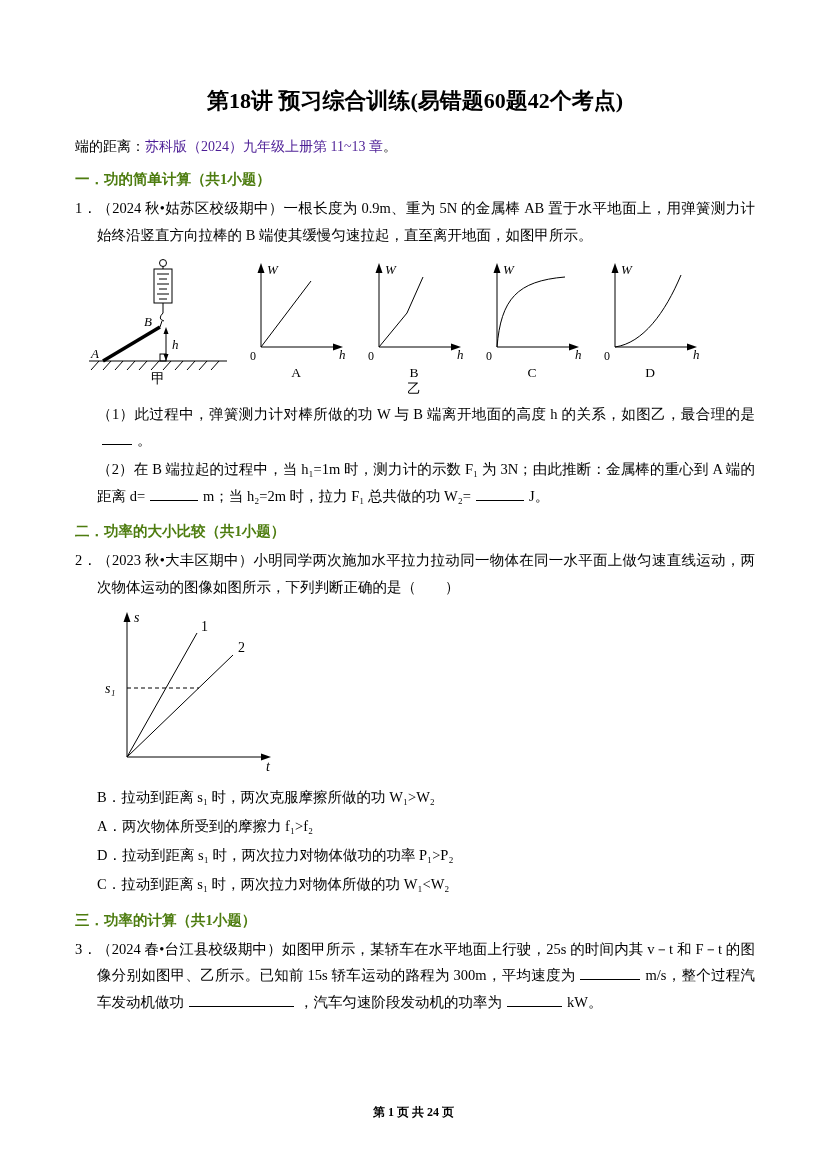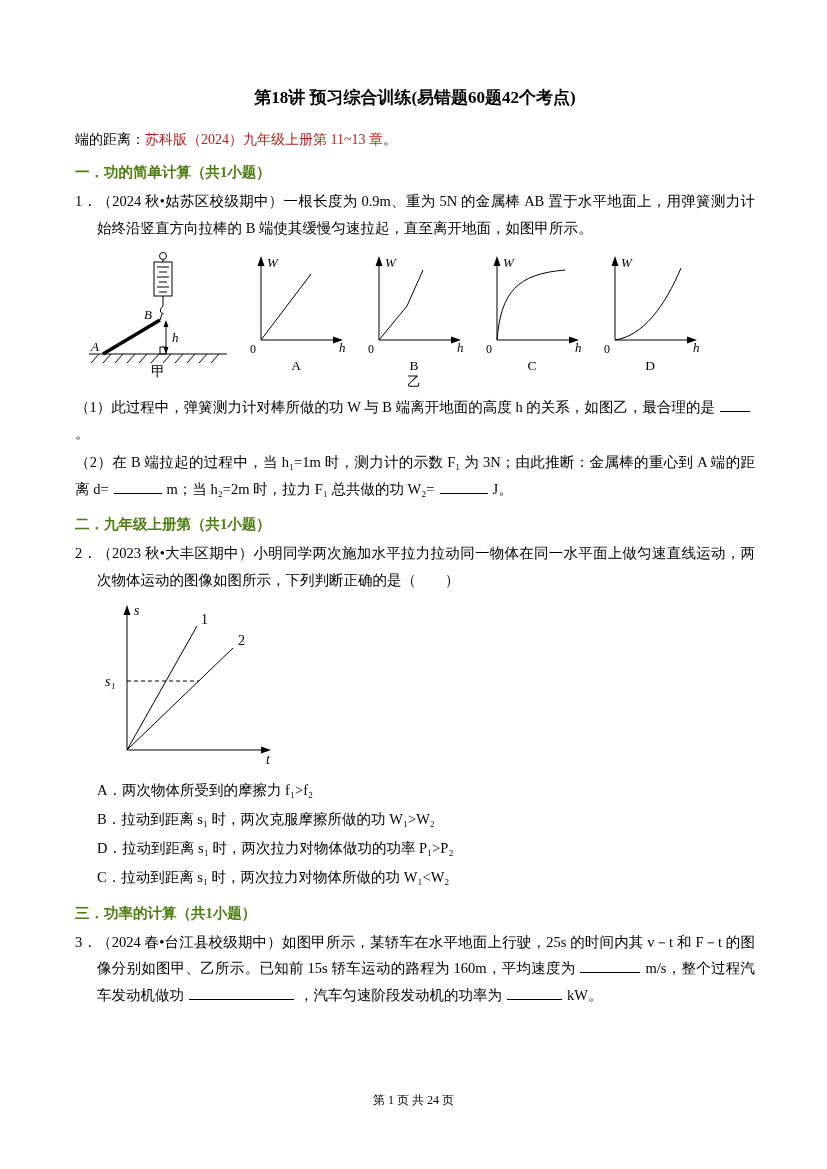--- a/index.html
+++ b/index.html
@@ -4,34 +4,34 @@
 <style>
   * { margin:0; padding:0; box-sizing:border-box; }
   html,body { background:#ffffff; }
   .page {
     width:827px; height:1169px; margin:0 auto; background:#fff;
     font-family:"Liberation Serif","DejaVu Serif",serif;
     font-size:14.5px; color:#000;
     padding:86px 72px 0 75px;
     position:relative; overflow:hidden;
   }
-  .title { text-align:center; font-size:17px; font-weight:bold; margin-bottom:22px; }
+  .title { text-align:center; font-size:22px; font-weight:bold; margin-bottom:22px; }
   .scope-line { font-size:14px; margin-bottom:14px; }
-  .scope-red { color:#b91c1c; }
+  .scope-red { color:#4c1d95; }
   .sec-heading { color:#4d7c0f; font-weight:bold; margin:12px 0 6px 0; }
   .q { line-height:1.85; padding-left:22px; text-indent:-22px; text-align:justify; }
-  .sub { line-height:1.85; margin-top:2px; text-align:justify; }
+  .sub { line-height:1.85; margin-left:22px; margin-top:2px; text-align:justify; }
   .blank { display:inline-block; border-bottom:1px solid #000; height:15px; margin:0 5px; vertical-align:baseline; }
   .w30 { width:30px; } .w48 { width:48px; } .w60 { width:60px; } .w105 { width:105px; } .w55 { width:55px; }
   .fig-row { display:flex; align-items:flex-start; gap:8px; margin:8px 0 4px 8px; }
   .fig-cell { display:flex; flex-direction:column; align-items:center; }
   .g-label { font-size:13.5px; line-height:16px; text-align:center; }
   .options > div { line-height:2.0; margin-left:22px; }
   .q2graph { margin:6px 0 2px 20px; }
-  .footer { position:absolute; left:0; right:0; bottom:60px; text-align:center; font-size:12px; }
+  .footer { position:absolute; left:0; right:0; bottom:48px; text-align:center; font-size:12px;font-weight:bold; }
   svg text { font-family:"Liberation Serif","DejaVu Serif",serif; }
   .it { font-style:italic; }
 </style>
 </head>
 <body>
 
 <div class="page">
 
   <div class="title">第18讲 预习综合训练(易错题60题42个考点)</div>
 
@@ -144,21 +144,21 @@
   </div>
 
   <div class="sub">
     <span>（1）此过程中，弹簧测力计对棒所做的功 W 与 B 端离开地面的高度 h 的关系，如图乙，最合理的是</span><span class="blank w30"></span><span>。</span>
   </div>
 
   <div class="sub">
     <span>（2）在 B 端拉起的过程中，当 h₁=1m 时，测力计的示数 F₁ 为 3N；由此推断：金属棒的重心到 A 端的距离 d=</span><span class="blank w48"></span><span>m；当 h₂=2m 时，拉力 F₁ 总共做的功 W₂=</span><span class="blank w48"></span><span>J。</span>
   </div>
 
-  <div class="sec-heading">二．九年级上册第（共1小题）</div>
+  <div class="sec-heading">二．功率的大小比较（共1小题）</div>
 
   <div class="q">
     <span>2．</span><span>（2023 秋•大丰区期中）小明同学两次施加水平拉力拉动同一物体在同一水平面上做匀速直线运动，两次物体运动的图像如图所示，下列判断正确的是（　　）</span>
   </div>
 
   <div class="q2graph">
     <svg width="195" height="170" viewBox="0 0 195 170">
       <line x1="32" y1="150" x2="32" y2="10" stroke="#000"></line>
       <polygon points="32,5 28.5,15 35.5,15" fill="#000"></polygon>
       <line x1="32" y1="150" x2="170" y2="150" stroke="#000"></line>
@@ -168,27 +168,27 @@
       <line x1="32" y1="81" x2="104" y2="81" stroke="#000" stroke-dasharray="4 3"></line>
       <text x="39" y="15" font-size="14" class="it">s</text>
       <text x="171" y="164" font-size="14" class="it">t</text>
       <text x="106" y="24" font-size="14">1</text>
       <text x="143" y="45" font-size="14">2</text>
       <text x="10" y="86" font-size="14" class="it">s₁</text>
     </svg>
   </div>
 
   <div class="options">
+    <div>B．拉动到距离 s₁ 时，两次克服摩擦所做的功 W₁&gt;W₂</div>
     <div>A．两次物体所受到的摩擦力 f₁&gt;f₂</div>
-    <div>B．拉动到距离 s₁ 时，两次克服摩擦所做的功 W₁&gt;W₂</div>
     <div>D．拉动到距离 s₁ 时，两次拉力对物体做功的功率 P₁&gt;P₂</div>
     <div>C．拉动到距离 s₁ 时，两次拉力对物体所做的功 W₁&lt;W₂</div>
   </div>
 
   <div class="sec-heading">三．功率的计算（共1小题）</div>
 
   <div class="q">
-    <span>3．</span><span>（2024 春•台江县校级期中）如图甲所示，某轿车在水平地面上行驶，25s 的时间内其 v－t 和 F－t 的图像分别如图甲、乙所示。已知前 15s 轿车运动的路程为 160m，平均速度为</span><span class="blank w60"></span><span>m/s，整个过程汽车发动机做功</span><span class="blank w105"></span><span>，汽车匀速阶段发动机的功率为</span><span class="blank w55"></span><span>kW。</span>
+    <span>3．</span><span>（2024 春•台江县校级期中）如图甲所示，某轿车在水平地面上行驶，25s 的时间内其 v－t 和 F－t 的图像分别如图甲、乙所示。已知前 15s 轿车运动的路程为 300m，平均速度为</span><span class="blank w60"></span><span>m/s，整个过程汽车发动机做功</span><span class="blank w105"></span><span>，汽车匀速阶段发动机的功率为</span><span class="blank w55"></span><span>kW。</span>
   </div>
 
   <div class="footer">第 1 页 共 24 页</div>
 
 </div>
 
 </body></html>

